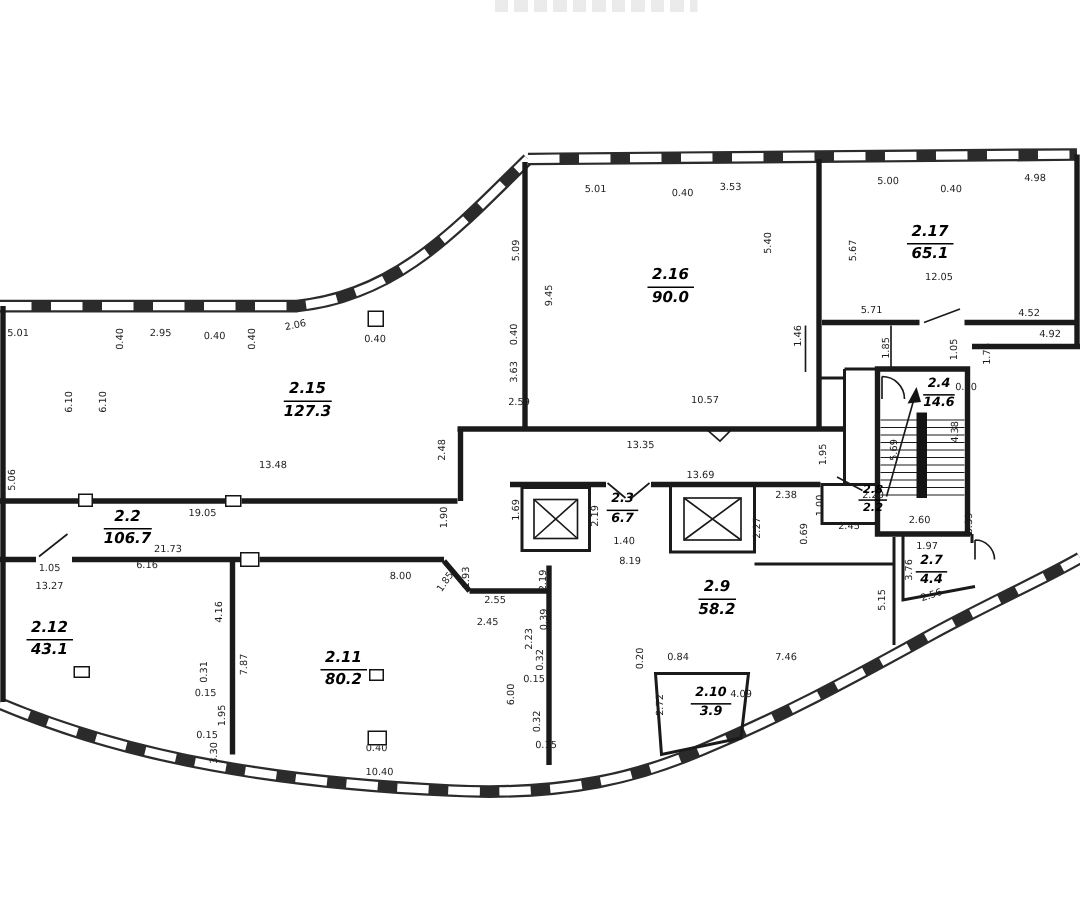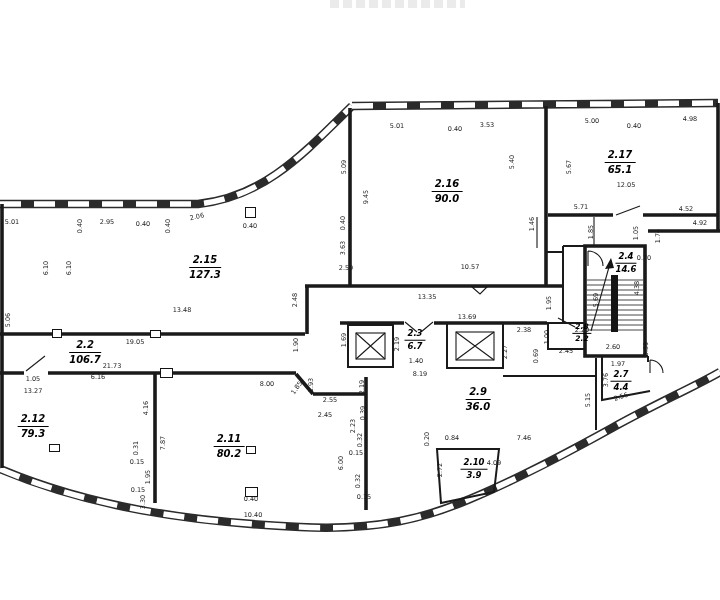--- a/index.html
+++ b/index.html
@@ -216,33 +216,33 @@
       <div class="room xs" style="left: 582px; top: 333px;">
         <span class="num">2.8</span>
         <span class="area">2.2</span>
       </div>
       <div class="room sm" style="left: 621px; top: 381px;">
         <span class="num">2.7</span>
         <span class="area">4.4</span>
       </div>
       <div class="room lg" style="left: 478px; top: 399px;">
         <span class="num">2.9</span>
-        <span class="area">36.0</span>
+        <span class="area">58.2</span>
       </div>
       <div class="room sm" style="left: 474px; top: 469px;">
         <span class="num">2.10</span>
         <span class="area">3.9</span>
       </div>
       <div class="room lg" style="left: 229px; top: 446px;">
         <span class="num">2.11</span>
         <span class="area">80.2</span>
       </div>
       <div class="room lg" style="left: 33px; top: 426px;">
         <span class="num">2.12</span>
-        <span class="area">79.3</span>
+        <span class="area">43.1</span>
       </div>
       <div class="colsq" style="left: 245px; top: 207px; width: 11px; height: 11px;"></div>
       <div class="colsq" style="left: 49px; top: 444px; width: 11px; height: 8px;"></div>
       <div class="colsq" style="left: 246px; top: 446px; width: 10px; height: 8px;"></div>
       <div class="colsq" style="left: 245px; top: 487px; width: 13px; height: 10px;"></div>
       <div class="colsq" style="left: 160px; top: 368px; width: 13px; height: 10px;"></div>
       <div class="colsq" style="left: 52px; top: 329px; width: 10px; height: 9px;"></div>
       <div class="colsq" style="left: 150px; top: 330px; width: 11px; height: 8px;"></div>
     </div>
 </div>

